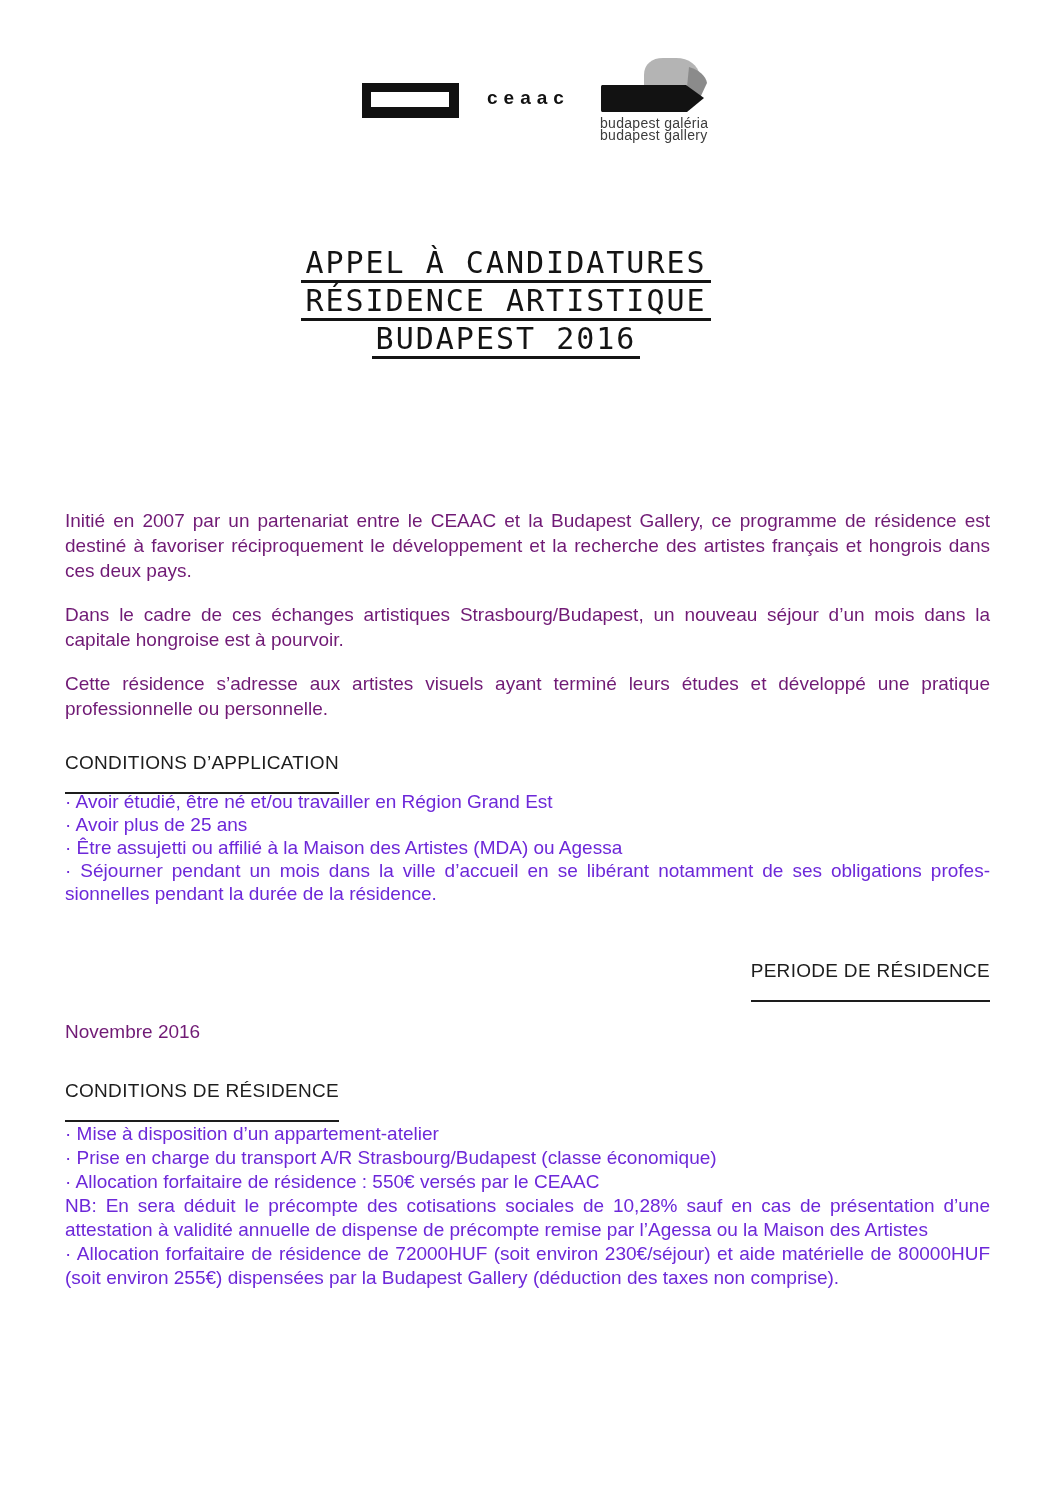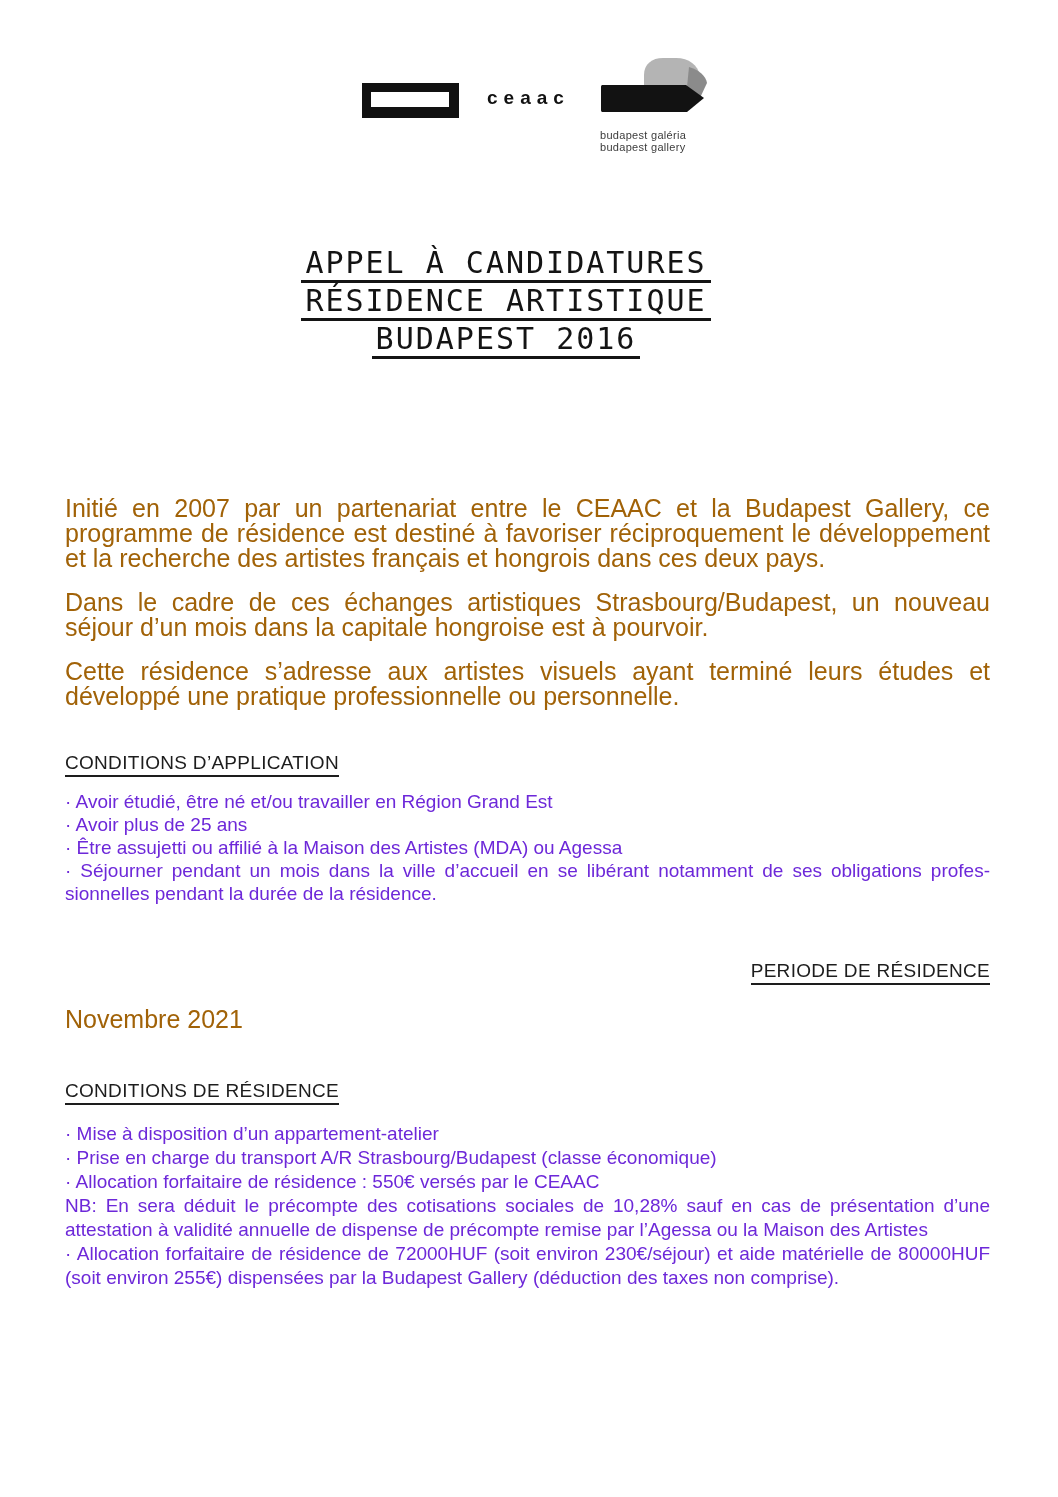--- a/index.html
+++ b/index.html
@@ -22,21 +22,21 @@
     position:absolute; left:9px; top:9px; width:78px; height:15px;
     background:#ffffff;
   }
   .ceaac-word {
     position:absolute; left:487px; top:87px;
     font-size:19px; font-weight:700; letter-spacing:6px; color:#111111;
   }
   .bp-logo { position:absolute; left:600px; top:55px; width:118px; }
   .bp-logo svg { display:block; }
   .bp-logo .bp-text {
-    margin-top:16px; font-size:11px; line-height:12px;
+    margin-top:4px; font-size:14px; line-height:12px;
     color:#3c3c3c; letter-spacing:0.3px;
   }
 
   
   .doc-title { position:absolute; left:0; top:248px; width:1012px; text-align:center; }
   .doc-title .line { display:block; }
   .doc-title .line span {
     display:inline-block;
     font-family:"DejaVu Sans Mono", monospace;
     font-weight:500;
@@ -44,28 +44,28 @@
     letter-spacing:2px;
     color:#141414;
     padding:0 4px 2px 4px;
     border-bottom:3px solid #141414;
     margin-bottom:3px;
     white-space:nowrap;
   }
 
   
   .block { position:absolute; left:65px; width:925px; }
-  .para  { font-size:25px; line-height:25px; text-align:justify; color:#a16207; }
+  .para  { font-size:19px; line-height:25px; text-align:justify; color:#701a75;margin-top:12px; }
   .heading-wrap { }
   .heading {
     display:inline-block;
     font-size:19px; line-height:22px;
     letter-spacing:0.3px;
     color:#1d1d1d;
-    padding-bottom:1px;
+    padding-bottom:18px;
     border-bottom:2px solid #1d1d1d;
     white-space:nowrap;
   }
   .list .item { font-size:19px; text-align:justify; color:#6d28d9; }
   .list-tight .item { line-height:23px; }
   .list-wide  .item { line-height:24px; }
 
   #p1 { top:496px; } #p2 { top:590px; } #p3 { top:659px; }
   #h1 { top:752px; } #list1 { top:790px; }
   #h2 { top:960px;text-align:right; } #date { top:1007px; }
@@ -109,21 +109,21 @@
   <div id="list1" class="block list list-tight">
     <div class="item">· Avoir étudié, être né et/ou travailler en Région Grand Est</div>
     <div class="item">· Avoir plus de 25 ans</div>
     <div class="item">· Être assujetti ou affilié à la Maison des Artistes (MDA) ou Agessa</div>
     <div class="item">· Séjourner pendant un mois dans la ville d’accueil en se libérant notamment de ses obligations profes­sionnelles pendant la durée de la résidence.</div>
   </div>
 
   <div id="h2" class="block heading-wrap">
     <span class="heading">PERIODE DE RÉSIDENCE</span>
   </div>
-  <div id="date" class="block para">Novembre 2021</div>
+  <div id="date" class="block para">Novembre 2016</div>
 
   <div id="h3" class="block heading-wrap">
     <span class="heading">CONDITIONS DE RÉSIDENCE</span>
   </div>
   <div id="list2" class="block list list-wide">
     <div class="item">· Mise à disposition d’un appartement-atelier</div>
     <div class="item">· Prise en charge du transport A/R Strasbourg/Budapest (classe économique)</div>
     <div class="item">· Allocation forfaitaire de résidence : 550€ versés par le CEAAC</div>
     <div class="item">NB: En sera déduit le précompte des cotisations sociales de 10,28% sauf en cas de présentation d’une attestation à validité annuelle de dispense de précompte remise par l’Agessa ou la Maison des Artistes</div>
     <div class="item">· Allocation forfaitaire de résidence de 72000HUF (soit environ 230€/séjour) et aide matérielle de 80000HUF (soit environ 255€) dispensées par la Budapest Gallery (déduction des taxes non comprise).</div>

